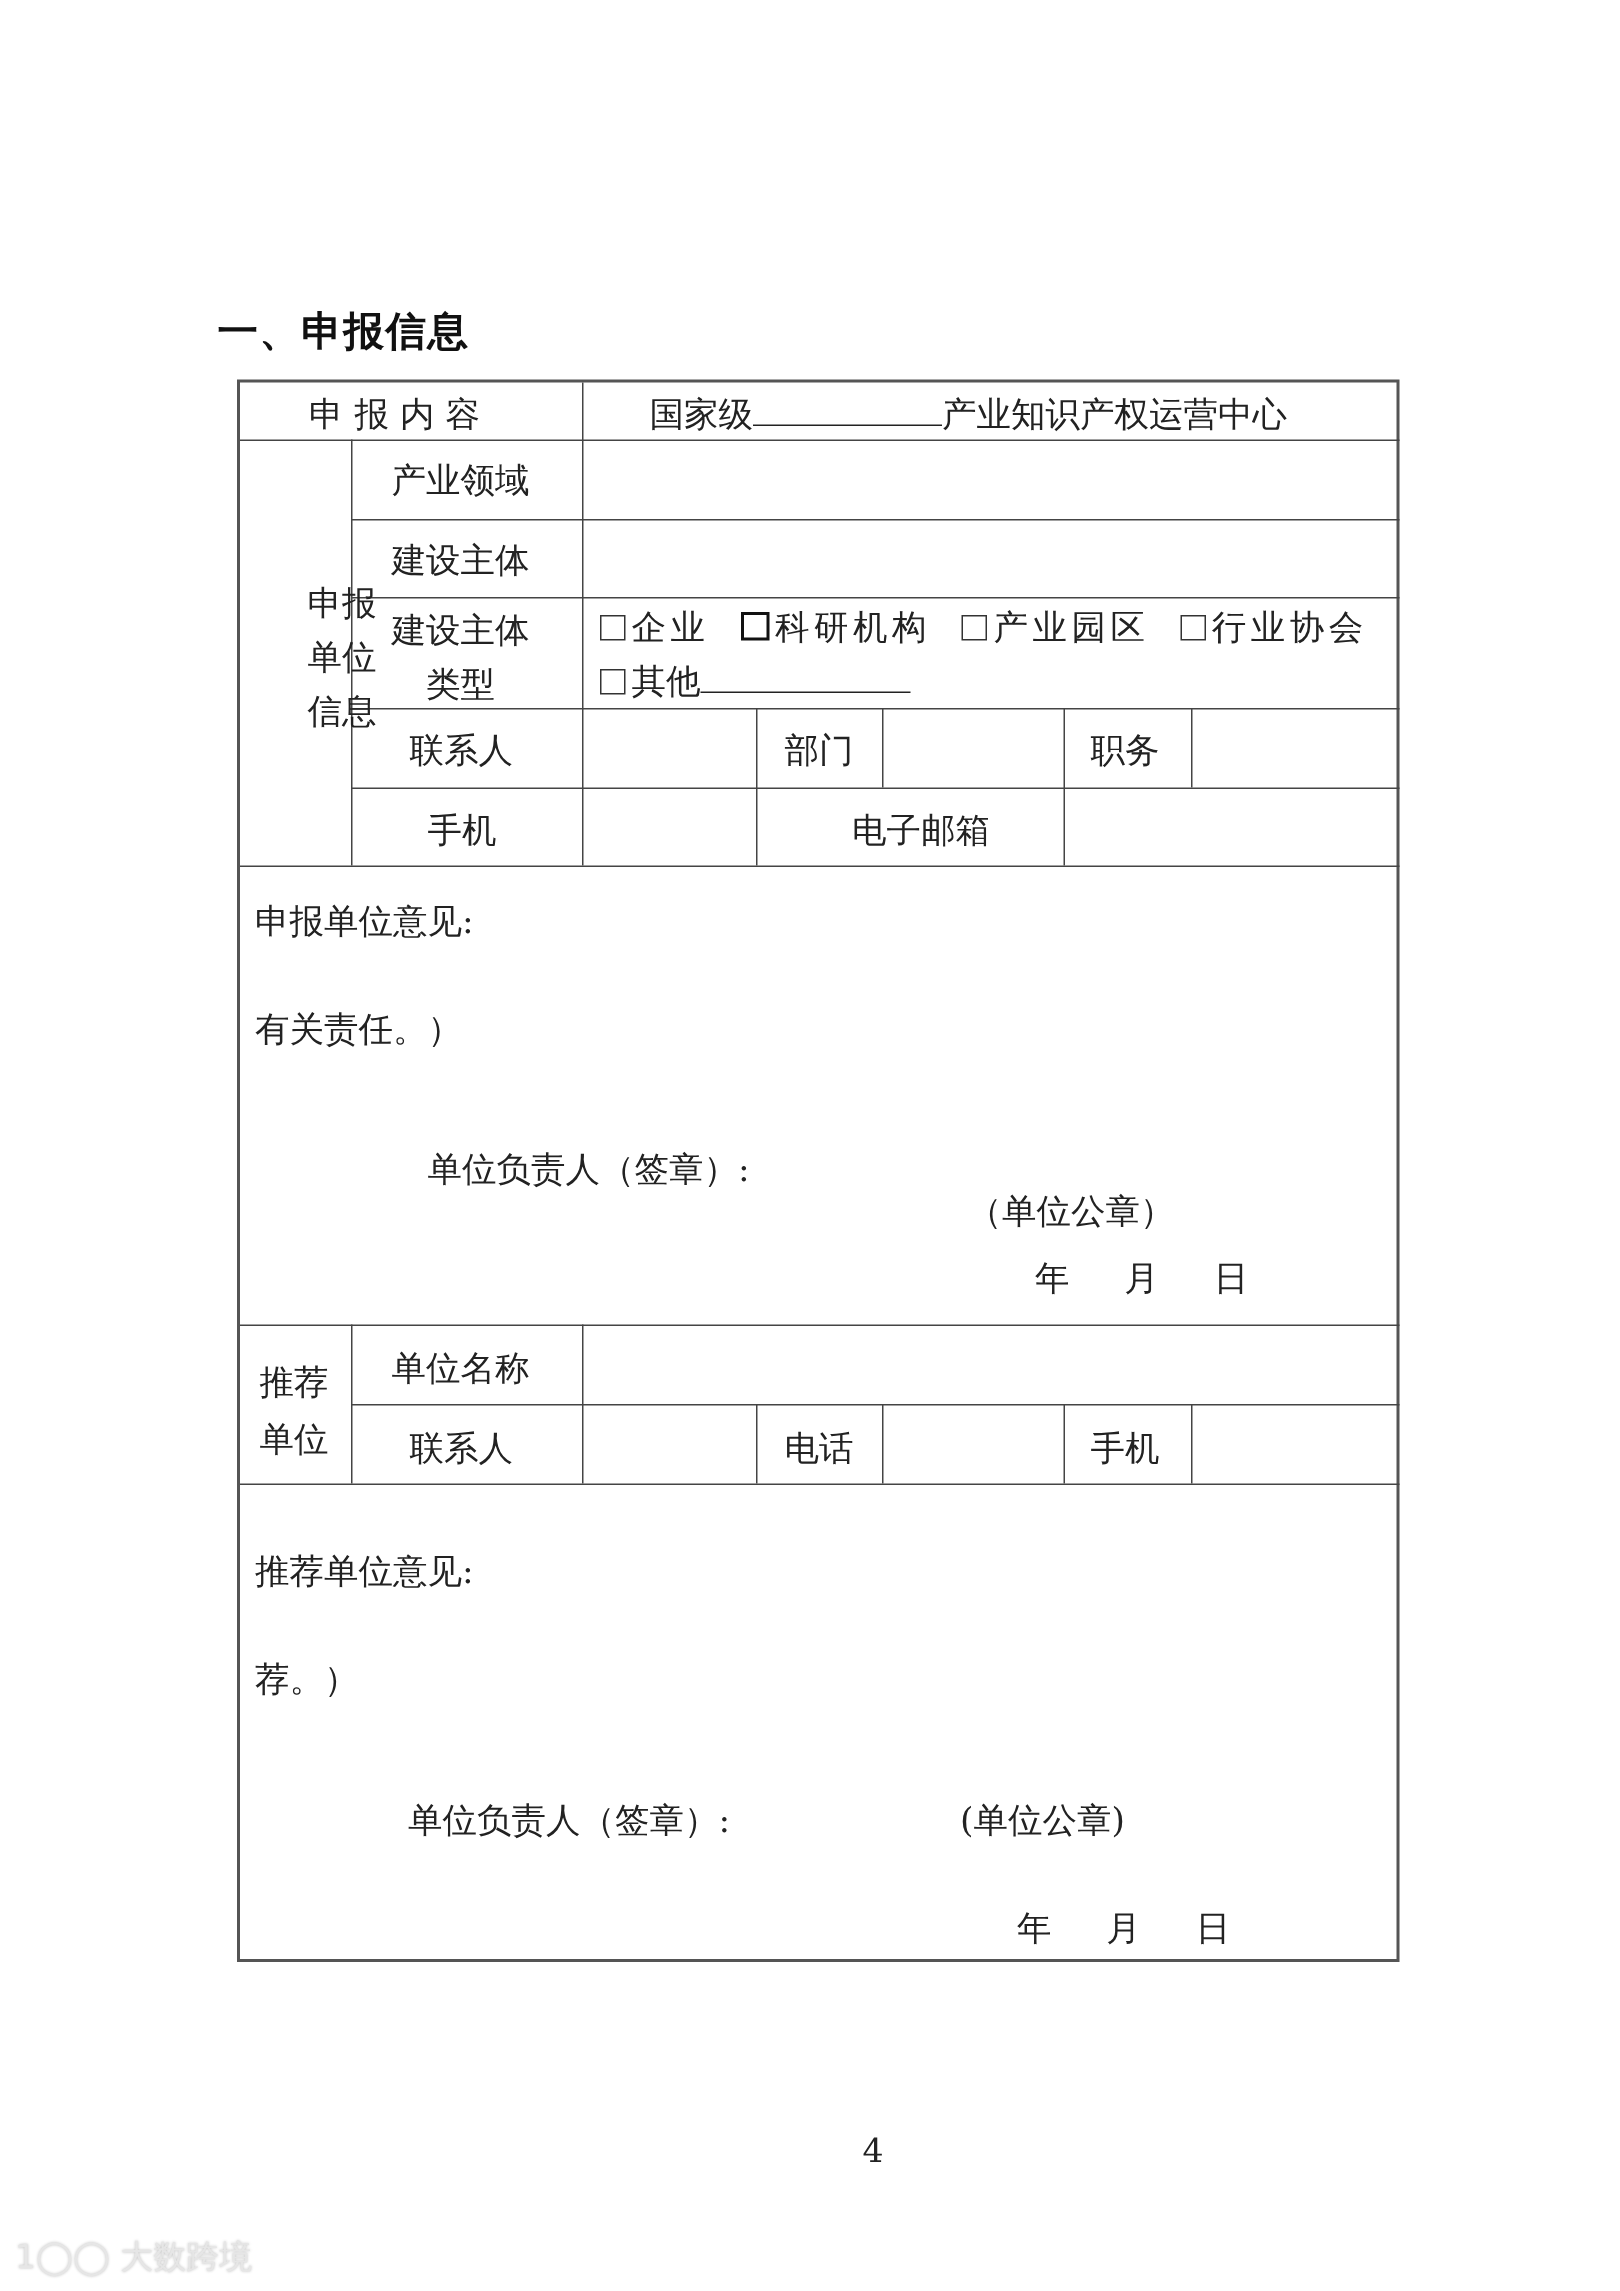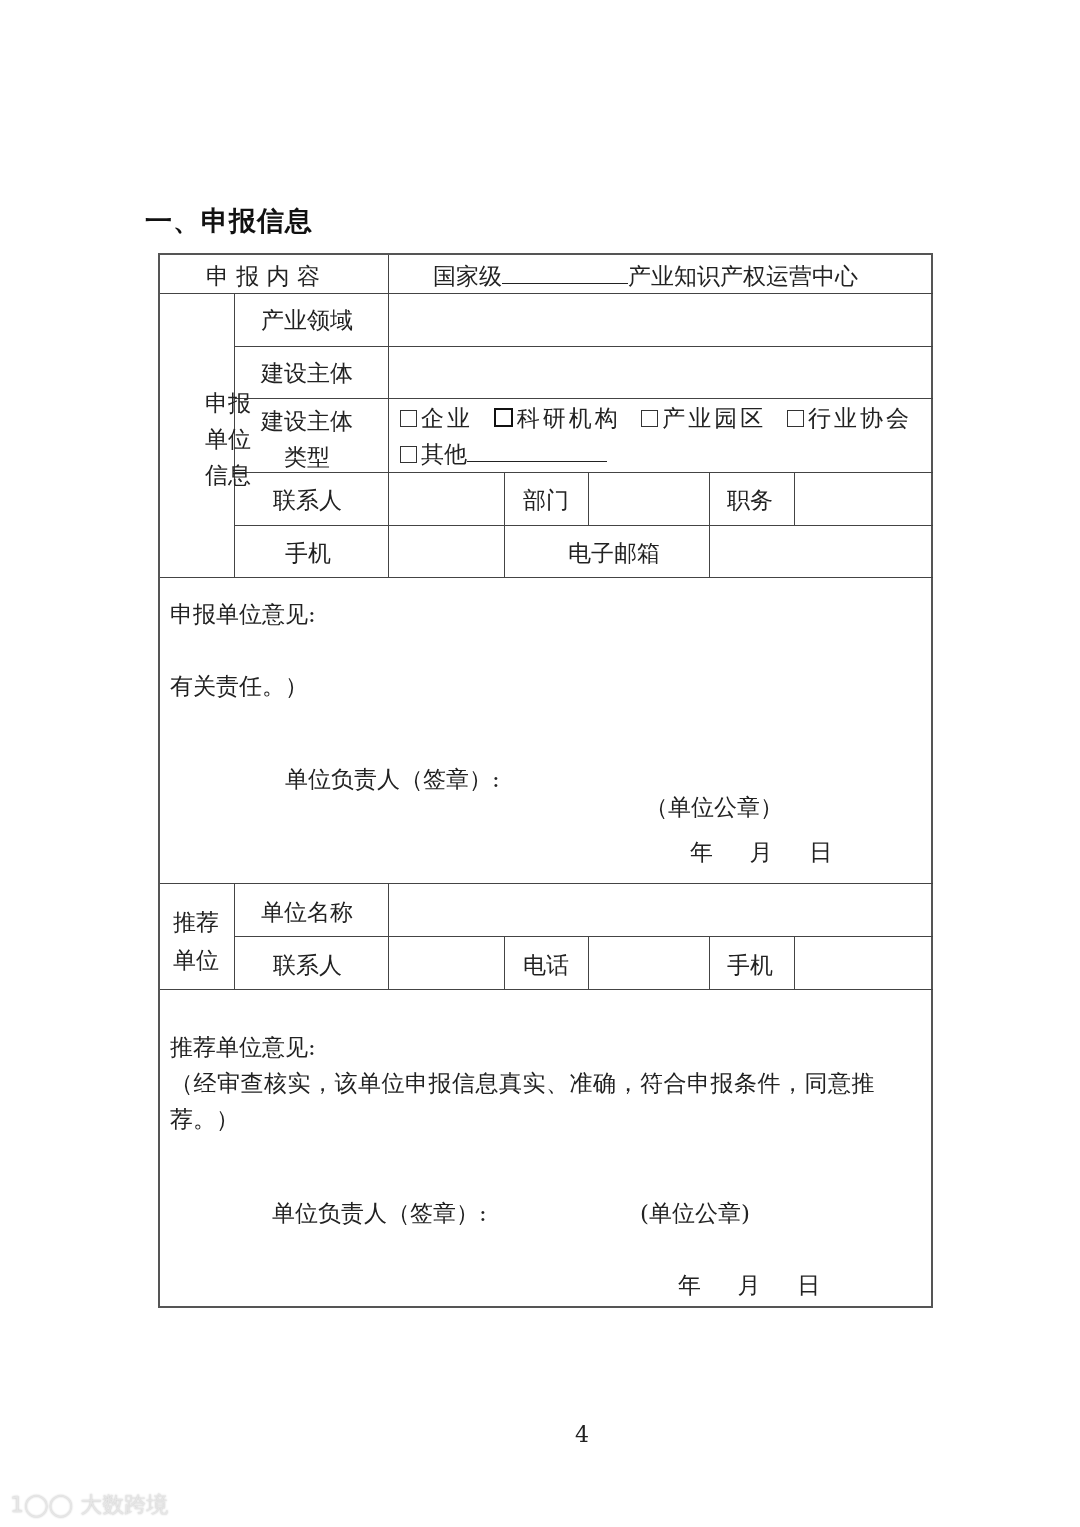--- a/index.html
+++ b/index.html
@@ -90,21 +90,20 @@
     <div>推荐</div>
     <div>单位</div>
   </div>
   <div class="t" style="left:101px;top:642px;text-align:center;">单位名称</div>
   <div class="abs" style="left:230px;top:630px;width:540px;height:50px;"></div>
   <div class="t" style="left:113px;top:695px;">联系人</div>
   <div class="t" style="left:363px;top:695px;">电话</div>
   <div class="t" style="left:567px;top:695px;">手机</div>
 
   <div class="t" style="left:10px;top:777px;">推荐单位意见:</div>
-  <div class="t" style="left:10px;top:813px;letter-spacing:0.5px;">（经审查核实，该单位申报信息真实、准确，符合申报条件，同意推</div>
   <div class="t" style="left:10px;top:849px;">荐。）</div>
   <div class="t" style="left:112px;top:943px;">单位负责人（签章）:</div>
   <div class="t" style="left:480px;top:943px;">(单位公章)</div>
   <div class="t" style="left:518px;top:1015px;">
     <span>年</span>&nbsp;&nbsp;&nbsp;&nbsp;&nbsp;<span>月</span>&nbsp;&nbsp;&nbsp;&nbsp;&nbsp;<span>日</span>
   </div>
 </div>
 
 <div class="abs page-num">4</div>
 <div class="abs wm"><span>1◯◯ </span><span>大数跨境</span></div>

